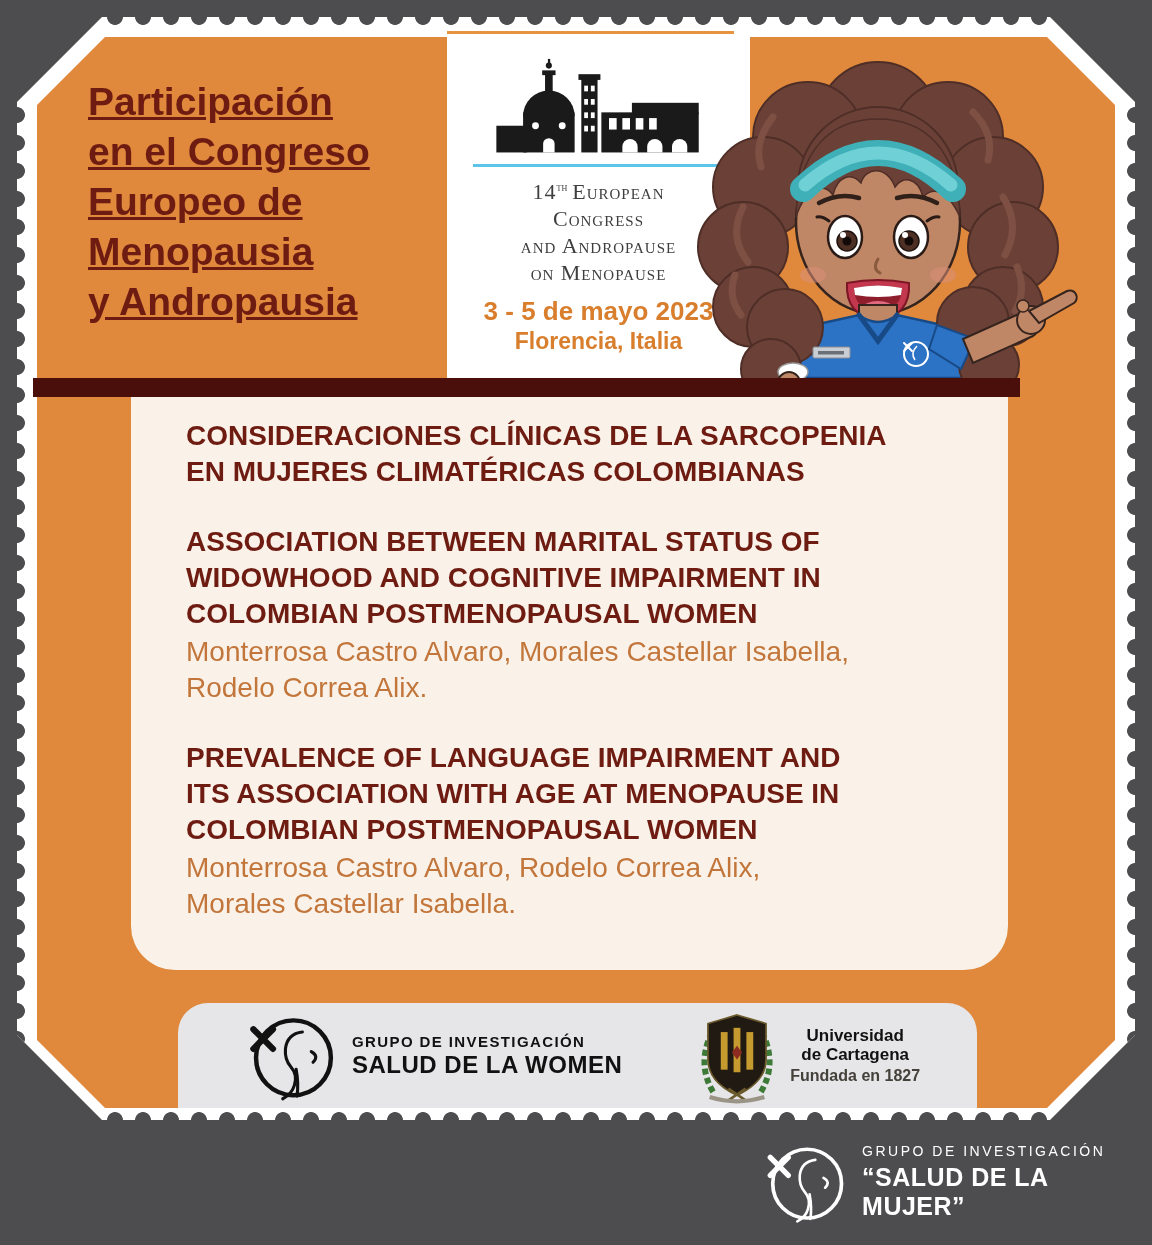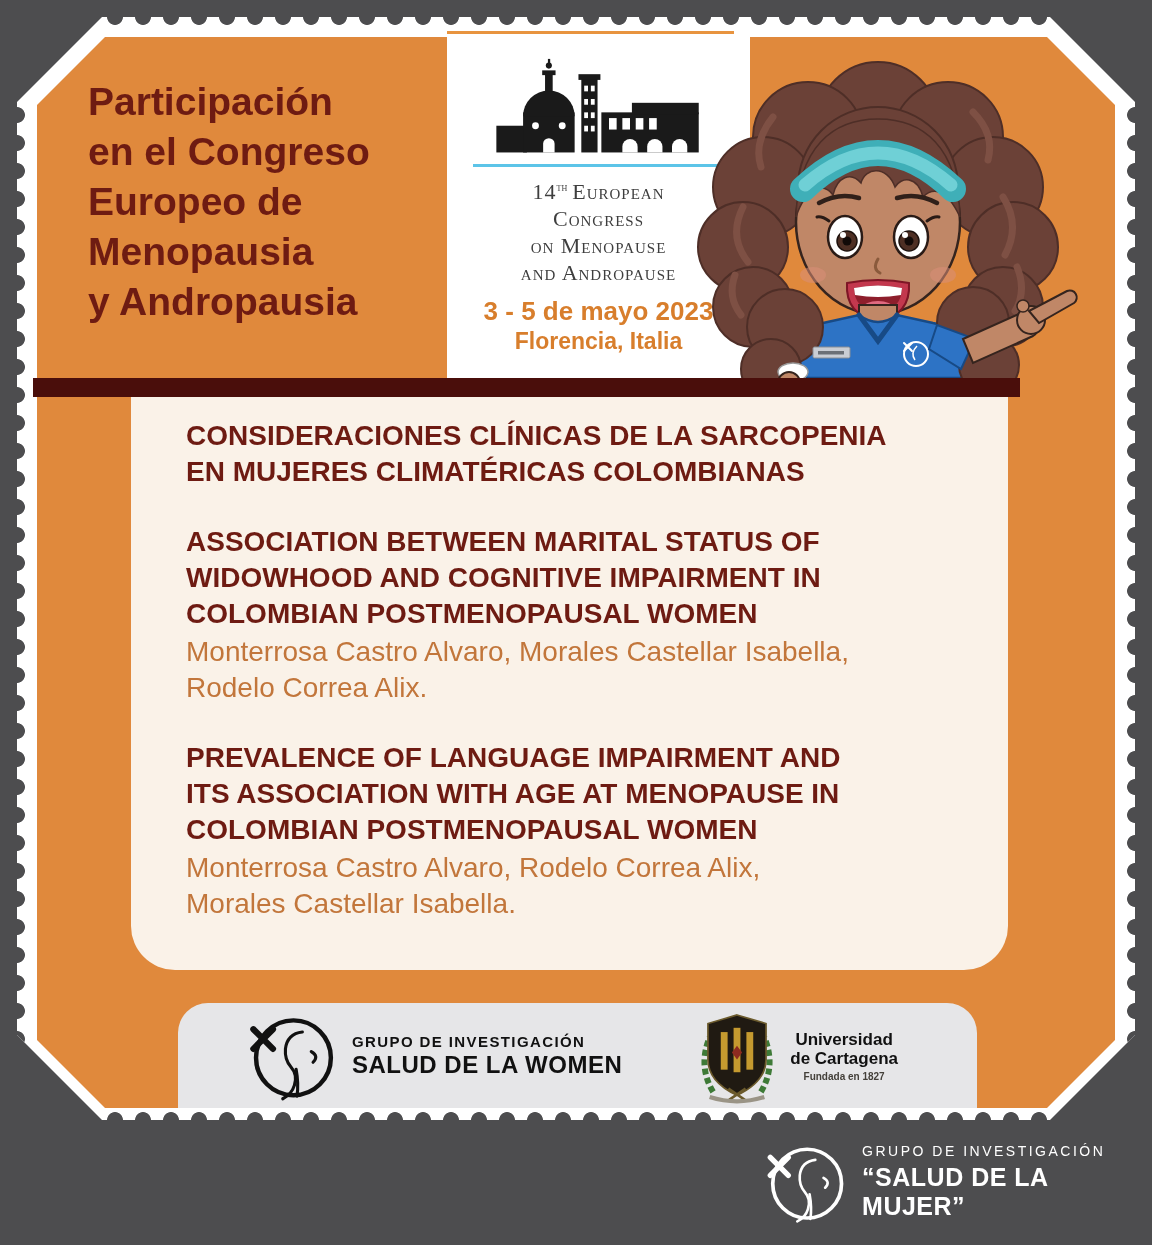--- a/index.html
+++ b/index.html
@@ -33,21 +33,21 @@
     position:absolute;left:20px;top:20px;width:1078px;height:1071px;
     background:#E0893C;z-index:1;
     clip-path:polygon(68px 0,calc(100% - 68px) 0,100% 68px,100% calc(100% - 68px),
                       calc(100% - 68px) 100%,68px 100%,0 calc(100% - 68px),0 68px);
   }
 
   
   .poster-title{
     position:absolute;left:71px;top:60px;width:370px;z-index:6;
     font-size:39px;font-weight:700;line-height:50px;color:#6E1B12;
-    white-space:pre-line;letter-spacing:0px;
+    white-space:pre-line;letter-spacing:0px;text-decoration:underline;
   }
   .congress-panel{
     position:absolute;left:430px;top:0;width:303px;height:361px;
     background:#ffffff;z-index:2;text-align:center;
   }
   .congress-topline{
     position:absolute;left:430px;top:14px;width:287px;height:3px;
     background:#E8943F;z-index:3;
   }
   .skyline{margin:40px auto 0 auto;display:block;}
@@ -90,21 +90,21 @@
     background:#E6E6E8;border-radius:30px 30px 0 0;z-index:6;
     display:flex;align-items:center;box-sizing:border-box;padding-left:62px;
   }
   .org-logo{color:#111111;flex:0 0 auto;}
   .org-text{margin-left:14px;color:#111111;}
   .org-label{font-size:15px;font-weight:700;letter-spacing:1.4px;}
   .org-name{font-size:24px;font-weight:700;letter-spacing:.5px;margin-top:1px;}
   .univ-wrap{display:flex;align-items:center;margin-left:74px;}
   .univ-text{margin-left:12px;text-align:center;color:#111111;}
   .univ-name{font-size:17px;font-weight:700;line-height:19px;white-space:pre-line;}
-  .univ-founded{font-size:10px;color:#44403a;margin-top:3px;font-weight:700;}
+  .univ-founded{font-size:16px;color:#44403a;margin-top:3px;font-weight:700;}
 
   
   .footer{
     position:absolute;left:758px;top:1134px;height:96px;z-index:2;
     display:flex;align-items:center;color:#ffffff;
   }
   .footer-text{margin-left:14px;}
   .footer-label{font-size:14px;font-weight:400;letter-spacing:2.5px;}
   .footer-name{font-size:25px;font-weight:700;letter-spacing:.5px;margin-top:4px;}
 </style>
@@ -153,22 +153,22 @@
           <rect x="168" y="64" width="8" height="12"></rect>
         <path d="M140,100 v-6 a8,8 0 0 1 16,0 v6 Z"></path>
         <path d="M166,100 v-6 a8,8 0 0 1 16,0 v6 Z"></path>
         <path d="M192,100 v-6 a8,8 0 0 1 16,0 v6 Z"></path>
       </g>
     </svg>
     <div class="skyline-underline"></div>
     <div class="congress-text">
       <div><span>14</span><sup>th</sup><span class="rest">European</span></div>
       <div>Congress</div>
+      <div>and Andropause</div>
       <div>on Menopause</div>
-      <div>and Andropause</div>
     </div>
     <div class="congress-date">
       <div class="d1">3 - 5 de mayo 2023</div>
       <div class="d2">Florencia, Italia</div>
     </div>
   </div>
   <div class="congress-topline"></div>
 
   <svg class="character" width="410" height="351" viewBox="0 0 410 351">
 

